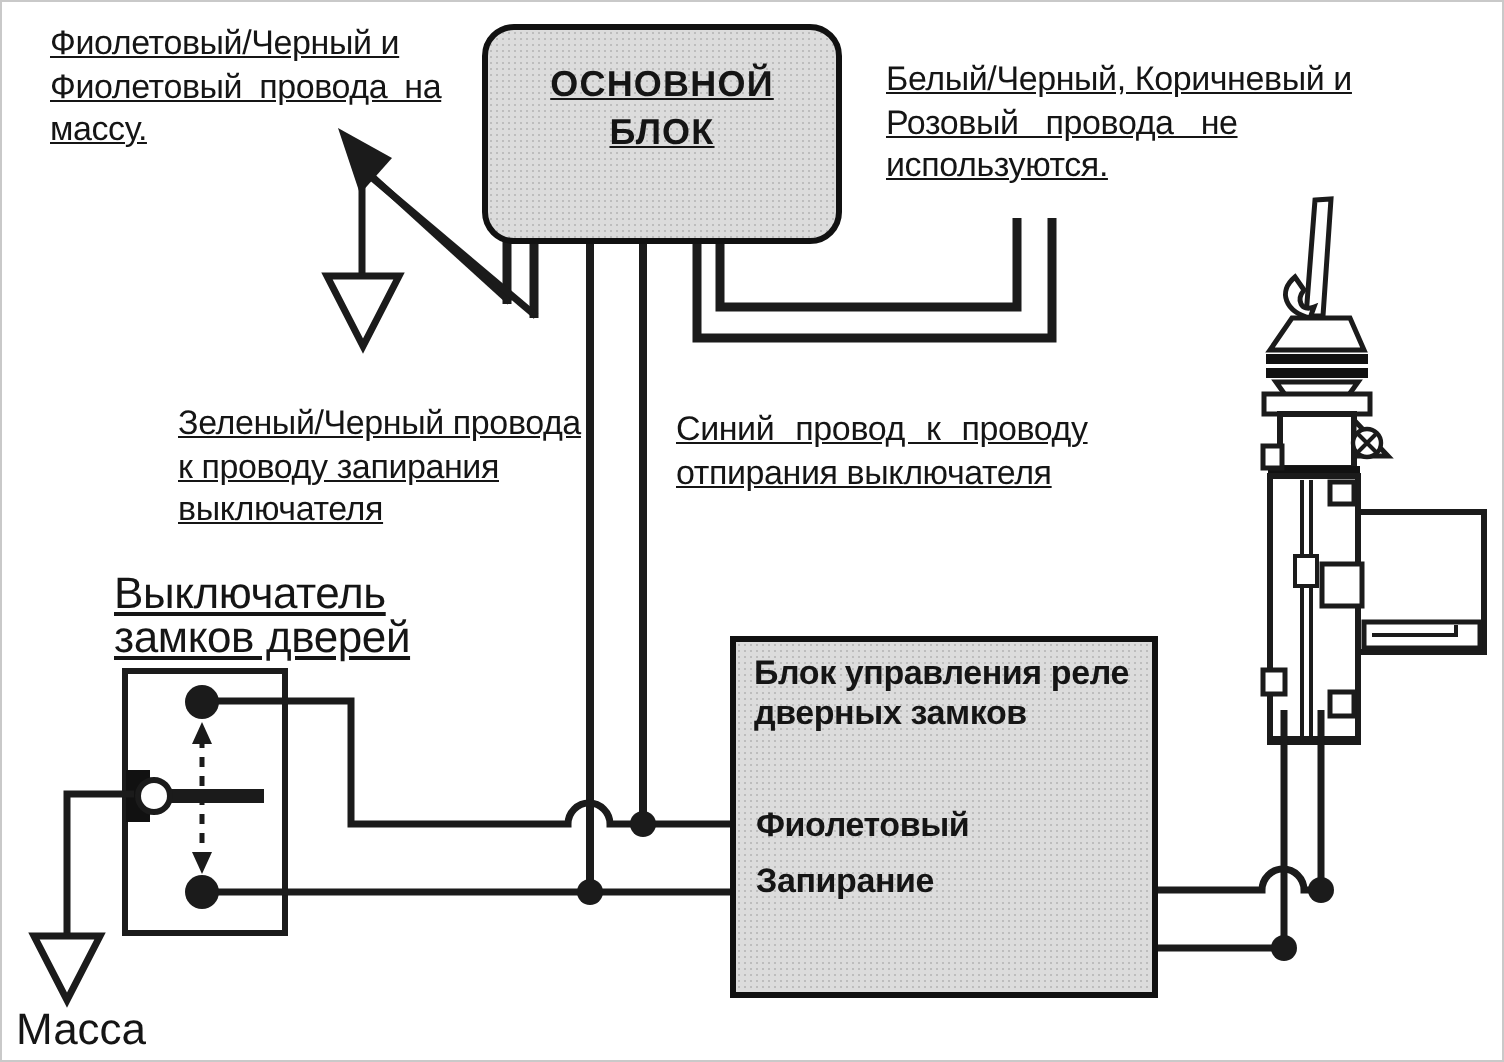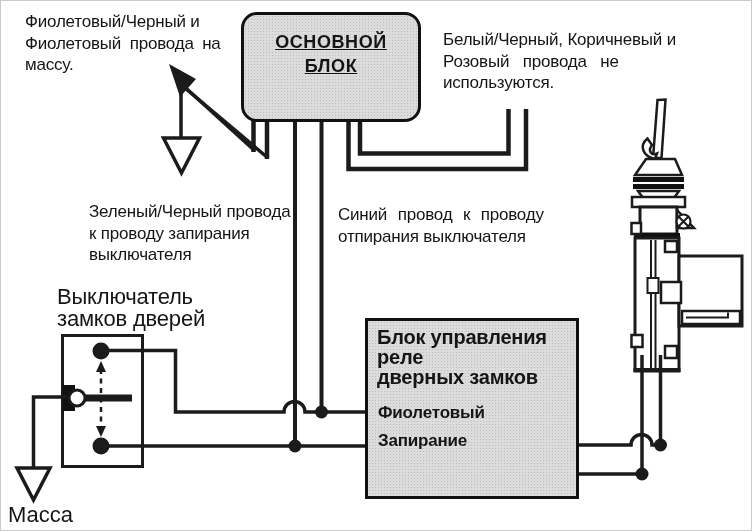--- a/index.html
+++ b/index.html
@@ -14,25 +14,25 @@
     background-color:#dcdcdc;
     background-image:radial-gradient(#bdbdbd .6px,transparent .7px);
     background-size:3px 3px;
   }
   .main-block{
     left:240px;top:11px;width:180px;height:110px;border-radius:16px;
     display:flex;flex-direction:column;align-items:center;padding-top:15px;
     font-weight:bold;font-size:18px;line-height:24px;letter-spacing:.6px;text-decoration:underline;
   }
   .relay-block{left:364px;top:317px;width:214px;height:181px;}
-  .relay-title{padding:6px 0 0 9px;font-weight:bold;font-size:20px;line-height:20px;letter-spacing:-.2px;}
+  .relay-title{padding:6px 0 0 9px;font-weight:bold;font-size:17px;line-height:20px;letter-spacing:-.2px;}
   .port{position:absolute;left:10px;font-weight:bold;font-size:17px;letter-spacing:-.2px;}
   .port-unlock{top:82px;}
   .port-lock{top:110px;}
-  .ann{position:absolute;font-size:17px;line-height:21.5px;letter-spacing:-.2px;white-space:nowrap;}
+  .ann{position:absolute;font-size:17px;line-height:21.5px;letter-spacing:-.2px;white-space:nowrap;text-decoration:underline;}
   .ws4{word-spacing:4px;} .ws6{word-spacing:6px;} .ws9{word-spacing:9px;}
   .ground-label{position:absolute;left:7px;top:501px;font-size:22px;}
   .switch-label{left:56px;top:285px;font-size:22px;line-height:21.5px;}
 </style>
 </head>
 <body>
 
 <div class="stage">
 
   <svg class="wires" width="752" height="531" viewBox="0 0 752 531">

